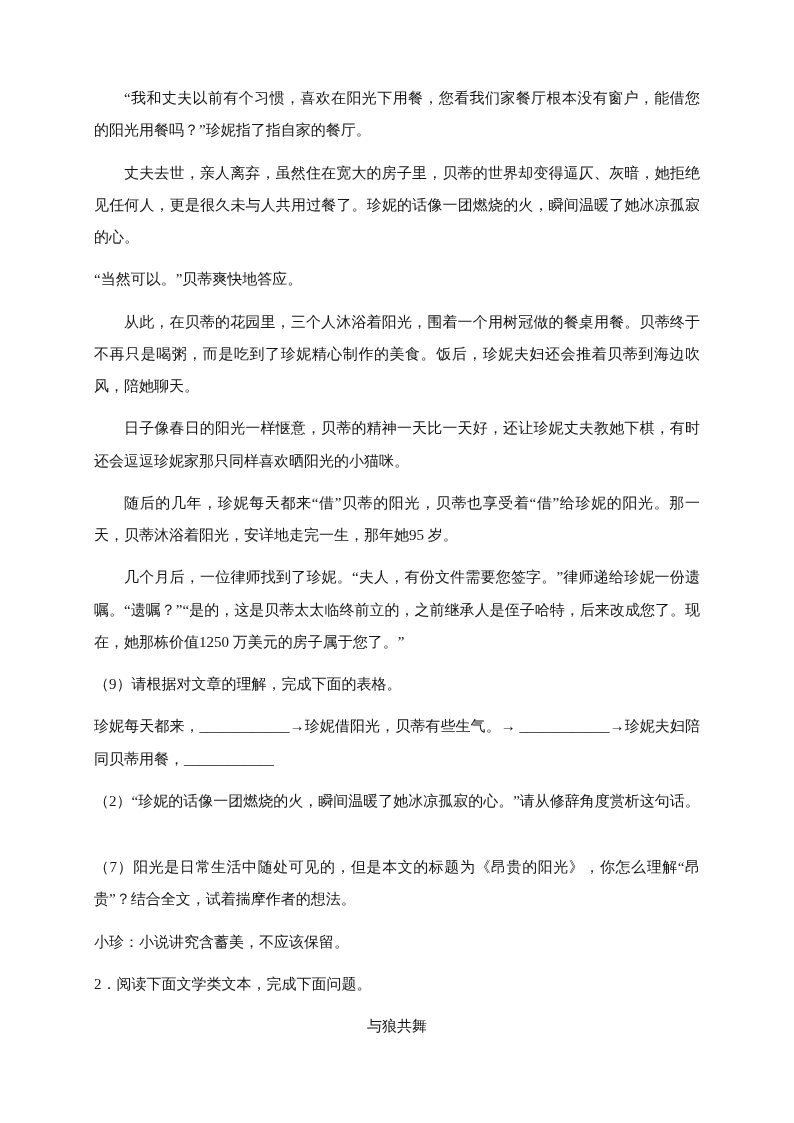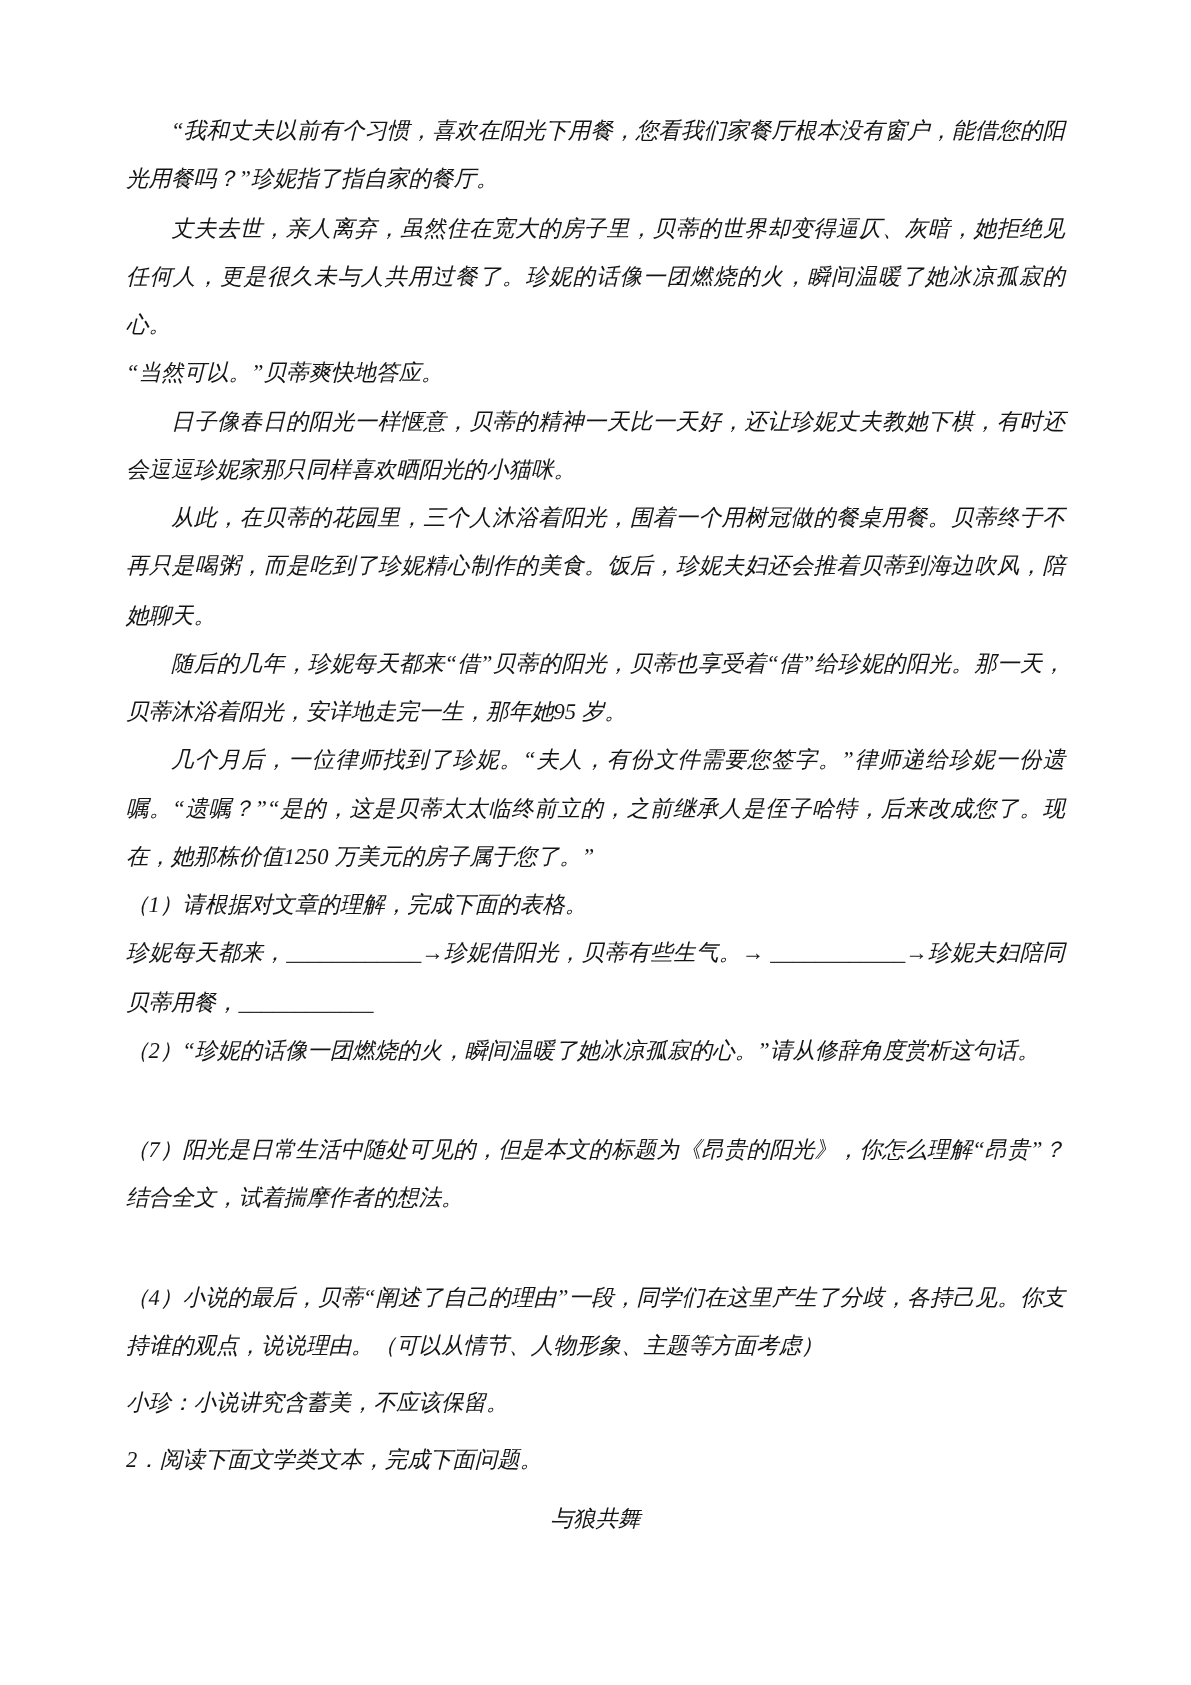--- a/index.html
+++ b/index.html
@@ -12,44 +12,42 @@
     min-height: 1123px;
     box-sizing: border-box;
     background: #ffffff;
     padding: 72px 84px 40px 84px;
     font-family: "Liberation Serif", "DejaVu Serif", serif;
     font-size: 15px;
     color: #141414;
     line-height: 2.15;
   }
   .para {
-    margin: 0;
+    margin: 10px;
     text-align: justify;
     word-break: break-all;
-    font-style: italic;
   }
   .indent { text-indent: 2em; }
   .flush  { text-indent: 0; }
   .center { text-align: center; }
   .space-before   { margin-top: 34px; }
   .space-before-s { margin-top: 6px; }
 </style>
 </head>
 <body>
 
 <div class="page">
   <p class="para indent">“我和丈夫以前有个习惯，喜欢在阳光下用餐，您看我们家餐厅根本没有窗户，能借您的阳光用餐吗？”珍妮指了指自家的餐厅。</p>
   <p class="para indent">丈夫去世，亲人离弃，虽然住在宽大的房子里，贝蒂的世界却变得逼仄、灰暗，她拒绝见任何人，更是很久未与人共用过餐了。珍妮的话像一团燃烧的火，瞬间温暖了她冰凉孤寂的心。</p>
   <p class="para flush">“当然可以。”贝蒂爽快地答应。</p>
+  <p class="para indent">从此，在贝蒂的花园里，三个人沐浴着阳光，围着一个用树冠做的餐桌用餐。贝蒂终于不再只是喝粥，而是吃到了珍妮精心制作的美食。饭后，珍妮夫妇还会推着贝蒂到海边吹风，陪她聊天。</p>
   <p class="para indent">日子像春日的阳光一样惬意，贝蒂的精神一天比一天好，还让珍妮丈夫教她下棋，有时还会逗逗珍妮家那只同样喜欢晒阳光的小猫咪。</p>
-  <p class="para indent">从此，在贝蒂的花园里，三个人沐浴着阳光，围着一个用树冠做的餐桌用餐。贝蒂终于不再只是喝粥，而是吃到了珍妮精心制作的美食。饭后，珍妮夫妇还会推着贝蒂到海边吹风，陪她聊天。</p>
   <p class="para indent">随后的几年，珍妮每天都来“借”贝蒂的阳光，贝蒂也享受着“借”给珍妮的阳光。那一天，贝蒂沐浴着阳光，安详地走完一生，那年她95 岁。</p>
   <p class="para indent">几个月后，一位律师找到了珍妮。“夫人，有份文件需要您签字。”律师递给珍妮一份遗嘱。“遗嘱？”“是的，这是贝蒂太太临终前立的，之前继承人是侄子哈特，后来改成您了。现在，她那栋价值1250 万美元的房子属于您了。”</p>
-  <p class="para flush">（1）请根据对文章的理解，完成下面的表格。</p>
+  <p class="para flush">（9）请根据对文章的理解，完成下面的表格。</p>
   <p class="para flush">珍妮每天都来，____________→珍妮借阳光，贝蒂有些生气。→ ____________→珍妮夫妇陪同贝蒂用餐，____________</p>
   <p class="para flush">（2）“珍妮的话像一团燃烧的火，瞬间温暖了她冰凉孤寂的心。”请从修辞角度赏析这句话。</p>
   <p class="para flush space-before">（7）阳光是日常生活中随处可见的，但是本文的标题为《昂贵的阳光》，你怎么理解“昂贵”？结合全文，试着揣摩作者的想法。</p>
-  <p class="para flush space-before">（4）小说的最后，贝蒂“阐述了自己的理由”一段，同学们在这里产生了分歧，各持己见。你支持谁的观点，说说理由。（可以从情节、人物形象、主题等方面考虑）</p>
   <p class="para flush space-before-s">小珍：小说讲究含蓄美，不应该保留。</p>
   <p class="para flush space-before-s">2．阅读下面文学类文本，完成下面问题。</p>
   <p class="para center space-before-s">与狼共舞</p>
 
 </div>
 
 </body></html>

